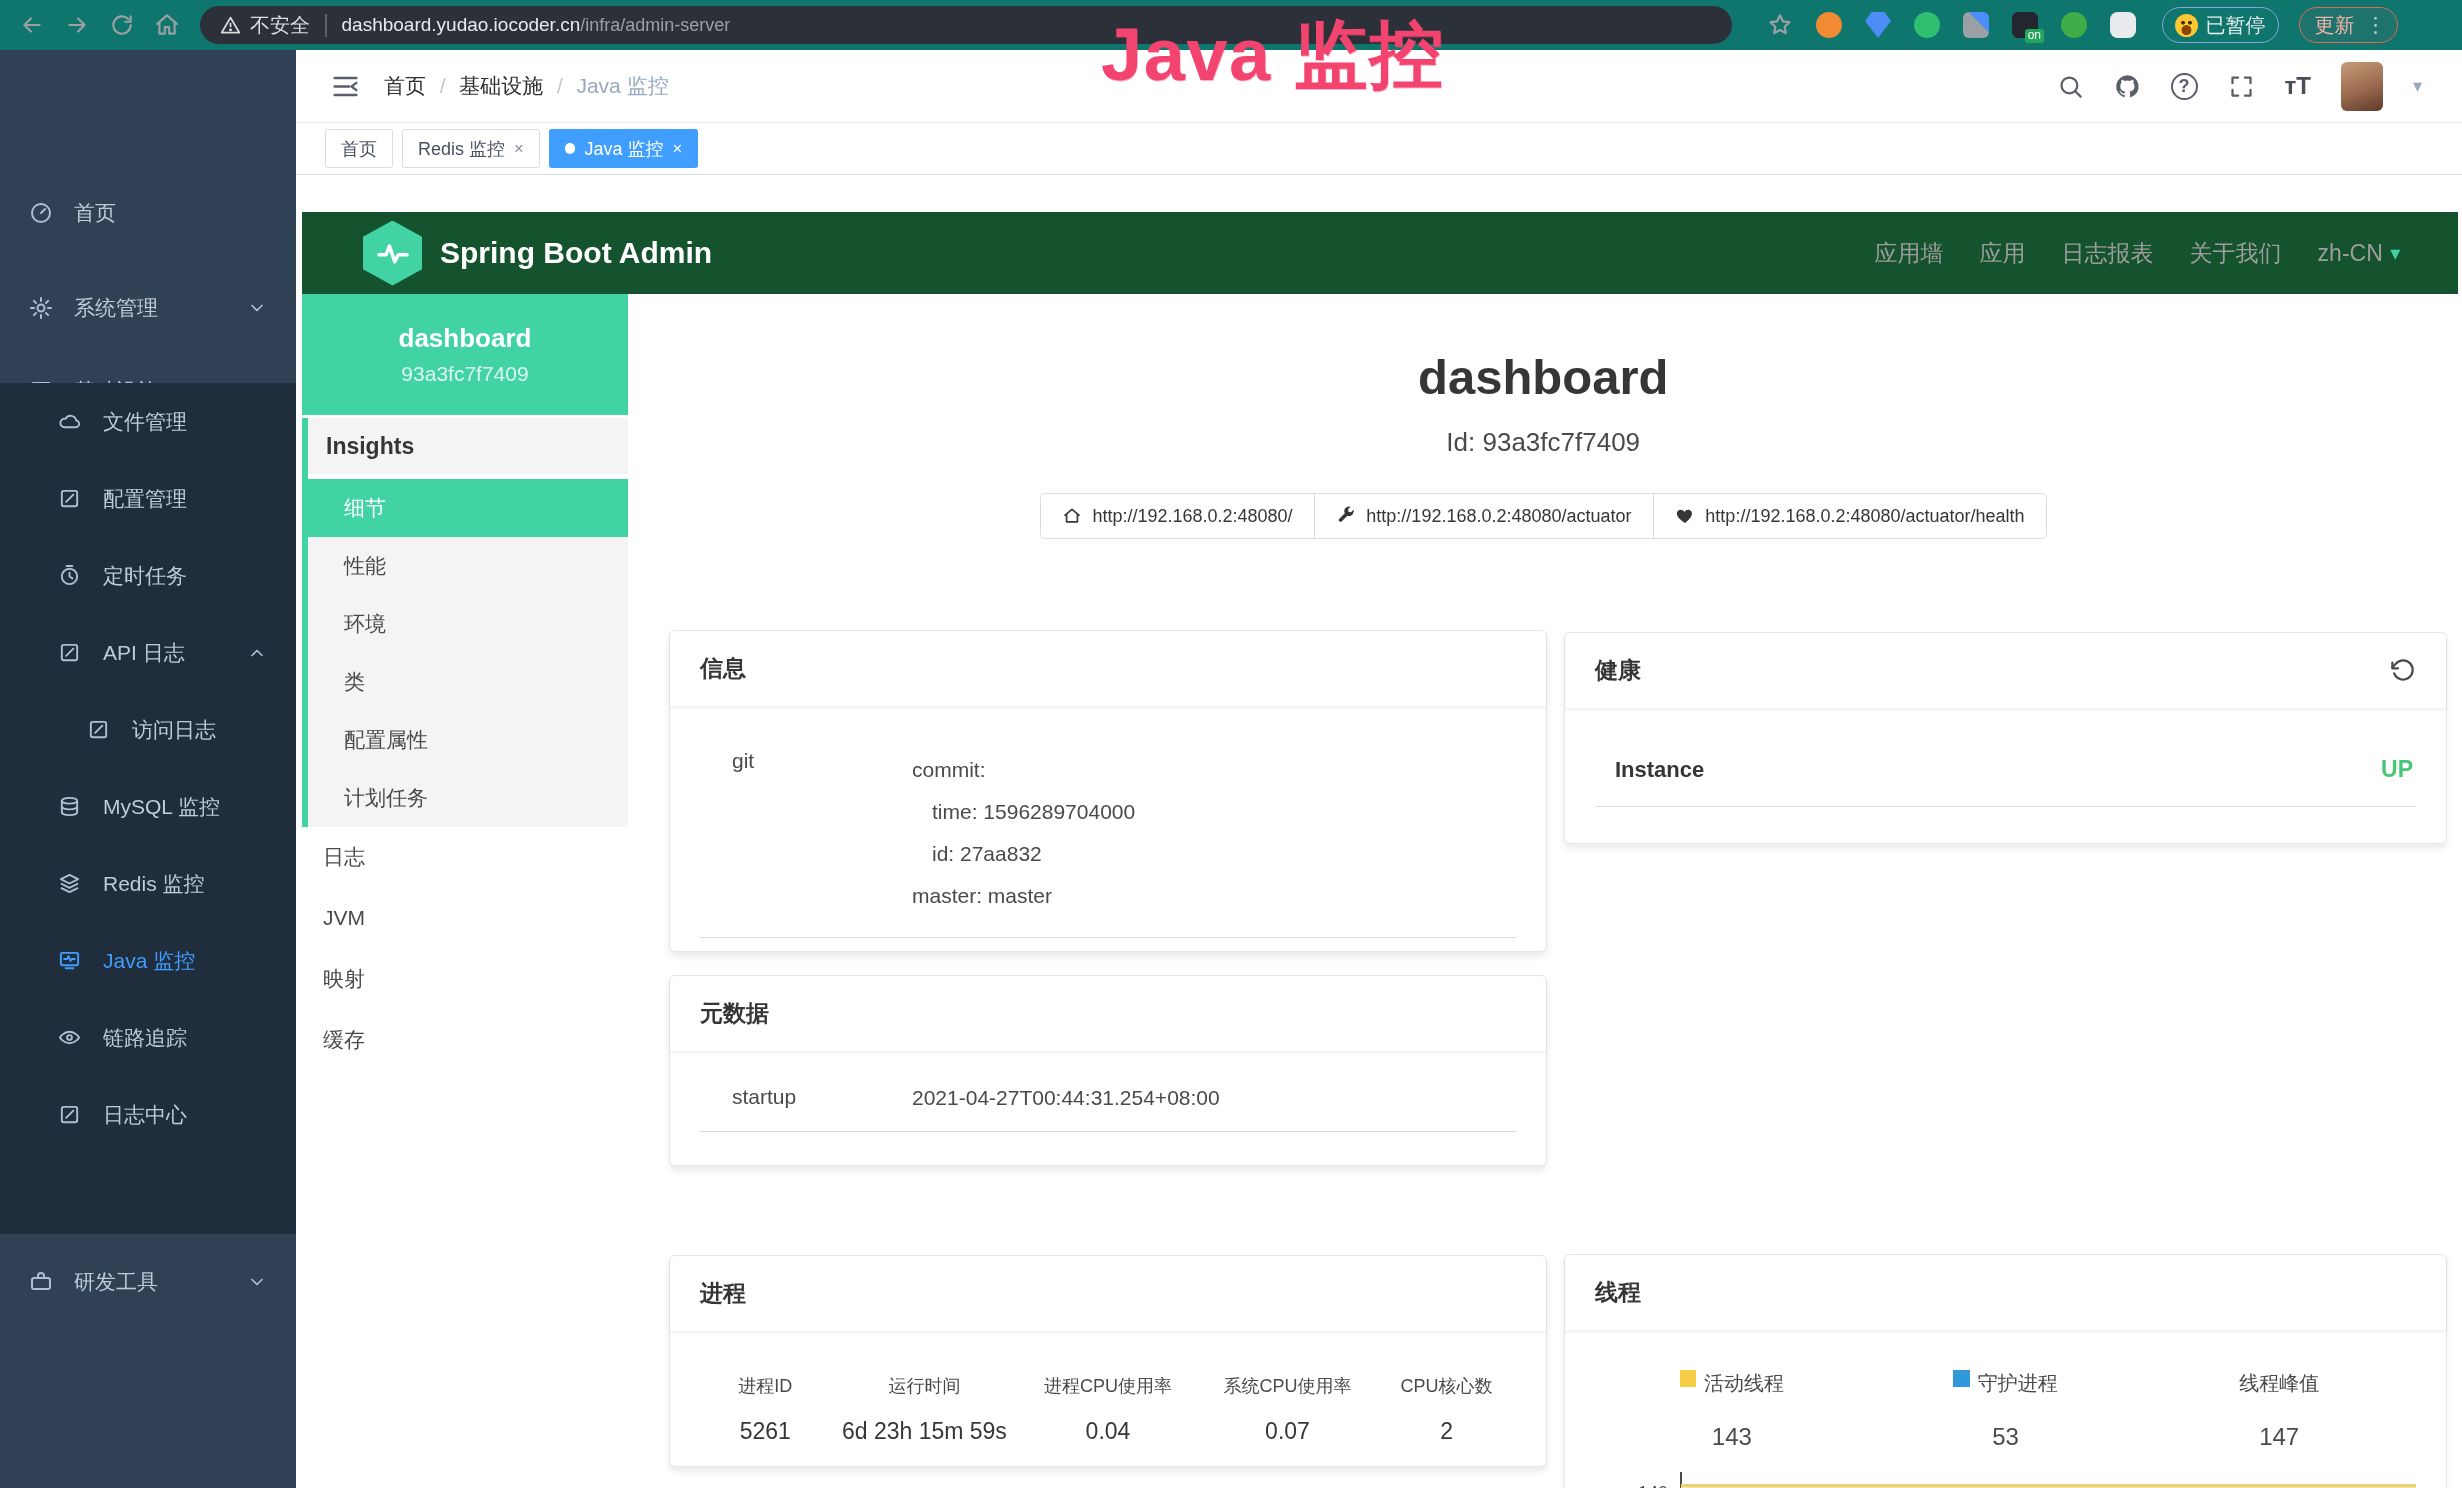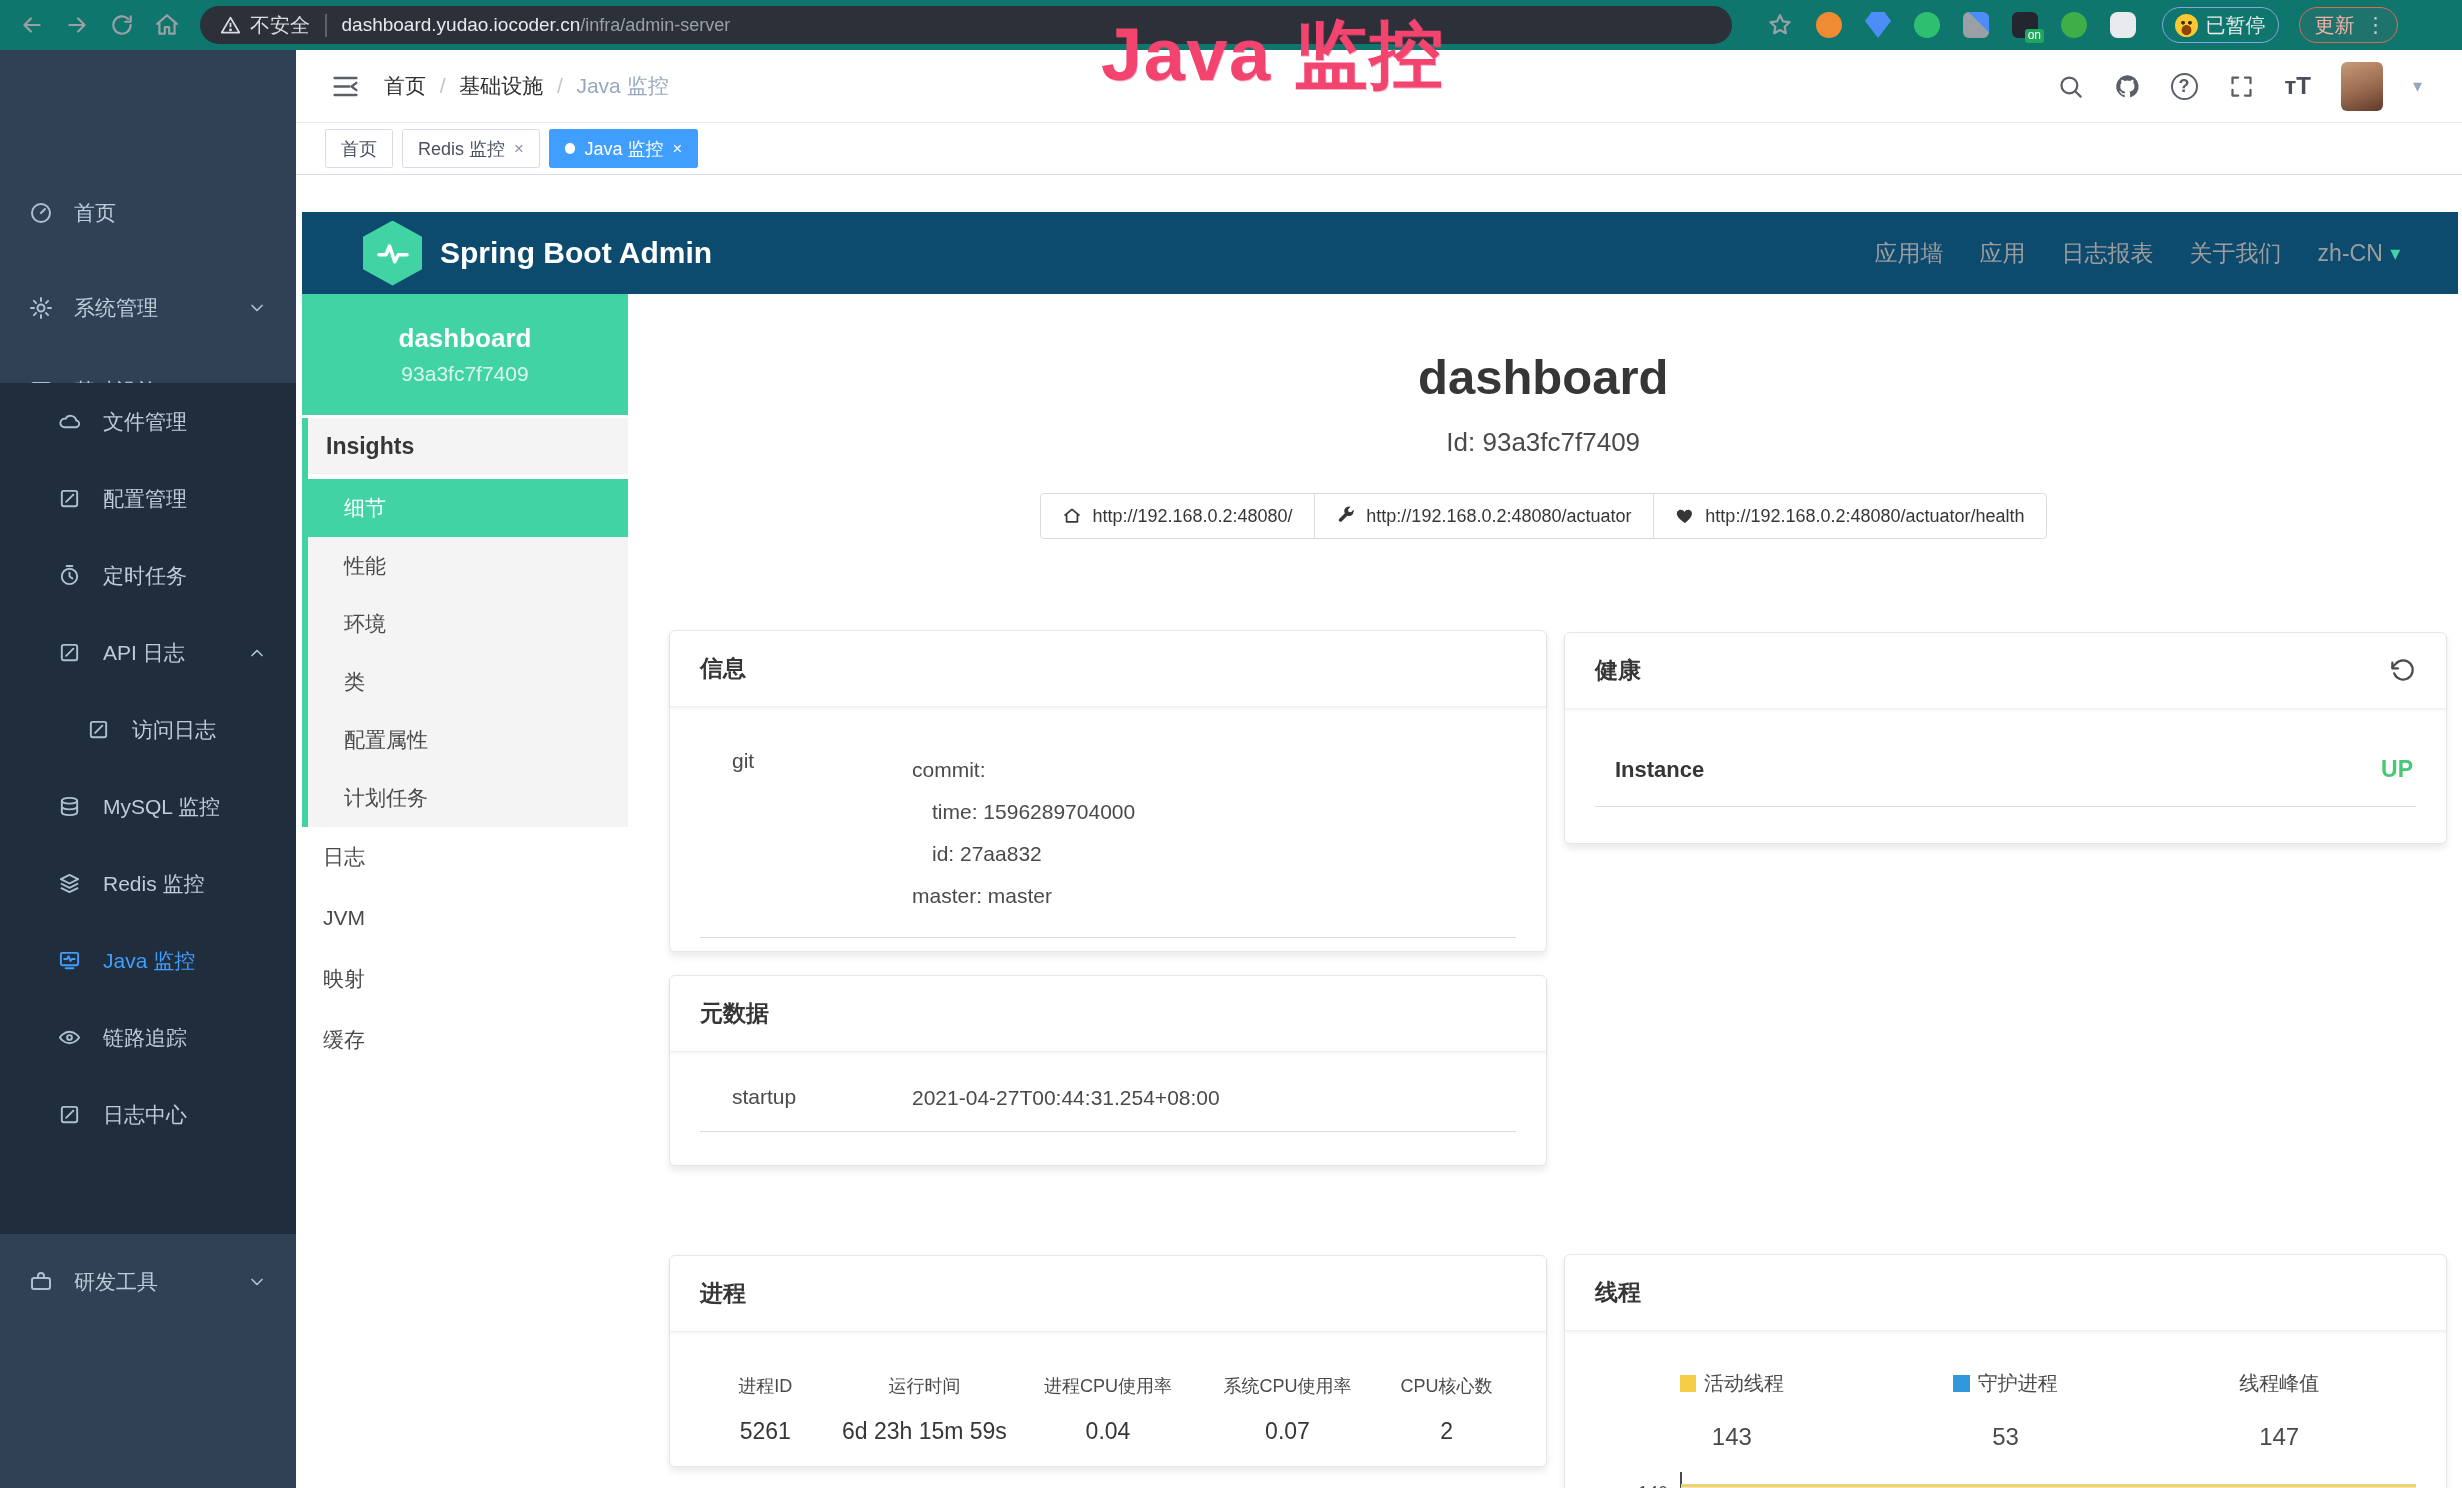--- a/index.html
+++ b/index.html
@@ -61,21 +61,21 @@
   
   .tabs-bar { position:relative; height:52px; background:#fff; border-bottom:1.5px solid #d8dce5; display:flex; align-items:center; padding-left:29px; gap:9px; }
   .tag { height:39px; display:flex; align-items:center; padding:0 15px; border:0.8px solid #d8dce5; background:#fff; color:#495060; font-size:18px; border-radius:2.3px; gap:9px; cursor:pointer; }
   .tag .tclose { font-size:16.7px; color:#8a919f; }
   .tag.active { background:#409eff; border-color:#409eff; color:#fff; }
   .tag.active .tclose { color:#fff; }
   .tag .dot { width:10.6px; height:10.6px; border-radius:50%; background:#fff; }
 
   
   .iframe { position:relative; margin:4.6px 4.6px 0 6px; height:1308px; }
-  .sba-nav { height:82px; background:#0c4a6e; display:flex; align-items:center;margin-top:37px; }
+  .sba-nav { height:82px; background:#14532d; display:flex; align-items:center;margin-top:37px; }
   .sba-brand { display:flex; align-items:center; margin-left:61px; gap:18px; }
   .hexagon { width:59px; height:65px; background:#42d3a5; clip-path:polygon(50% 0,100% 25%,100% 75%,50% 100%,0 75%,0 25%); display:flex; align-items:center; justify-content:center; }
   .hexagon svg { width:42px; height:42px; }
   .sba-title { color:#fff; font-size:30px; font-weight:bold; }
   .sba-links { margin-left:auto; display:flex; align-items:center; gap:36px; padding-right:58px; }
   .sba-links .sl { color:#9d9d9d; font-size:23px; cursor:pointer; display:flex; align-items:center; gap:7.6px; }
   .sba-links .green-caret { color:#42d3a5; font-size:20px; }
 
   .sba-body { display:flex; height:1226px; }
   
@@ -110,21 +110,21 @@
   .hist-ic { margin-left:auto; font-size:27px; color:#4a4a4a; cursor:pointer; }
   .health-row { display:flex; align-items:center; justify-content:space-between; border-bottom:1.5px solid #dcdcdc; padding:0 3px 23px 20px; }
   .health-key { font-size:22px; font-weight:600; color:#363636; }
   .health-up { font-size:23px; font-weight:bold; }
 
   .proc-table { width:100%; border-collapse:collapse; table-layout:fixed; margin-top:12px; }
   .proc-table th { font-size:18px; color:#4a4a4a; font-weight:normal; text-align:center; padding-bottom:20px; }
   .proc-table td { font-size:23px; color:#363636; text-align:center; }
 
   .legend-row { display:flex; margin-top:3px; }
-  .legend-col { flex:1; display:flex; align-items:center; justify-content:center; gap:7.6px; font-size:20px; color:#4a4a4a; }
+  .legend-col { flex:1; display:flex; justify-content:center; gap:7.6px; font-size:20px; color:#4a4a4a; }
   .sq { width:16.7px; height:16.7px; }
   .vals-row { display:flex; margin-top:26px; }
   .vals-row .v { flex:1; text-align:center; font-size:24px; color:#4a4a4a; }
   .threads-chart { position:relative; margin-top:21px; height:303px; }
   .ytick { position:absolute; width:73px; text-align:right; font-size:18px; color:#4a4a4a; }
   .ytickmark { position:absolute; left:76px; width:9px; height:1.5px; background:#4a4a4a; }
   .yaxis { position:absolute; left:85px; top:0; width:1.5px; height:26px; background:#4a4a4a; }
   .area { position:absolute; left:86px; right:0; top:12px; height:379px; background:#f8e79e; border-top:3px solid #e9d47c; }
 
   

